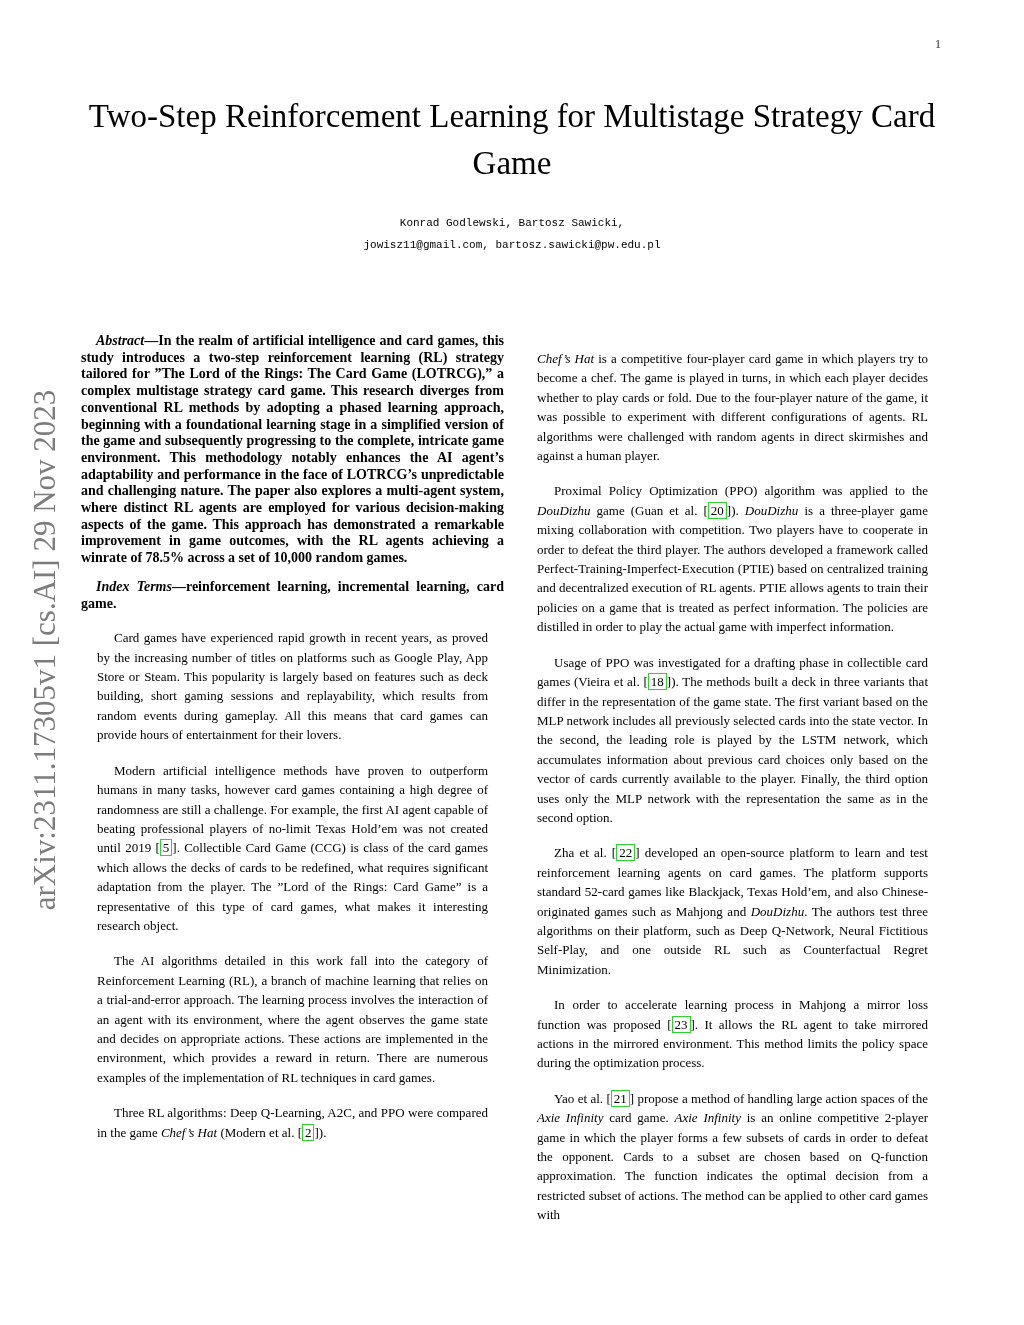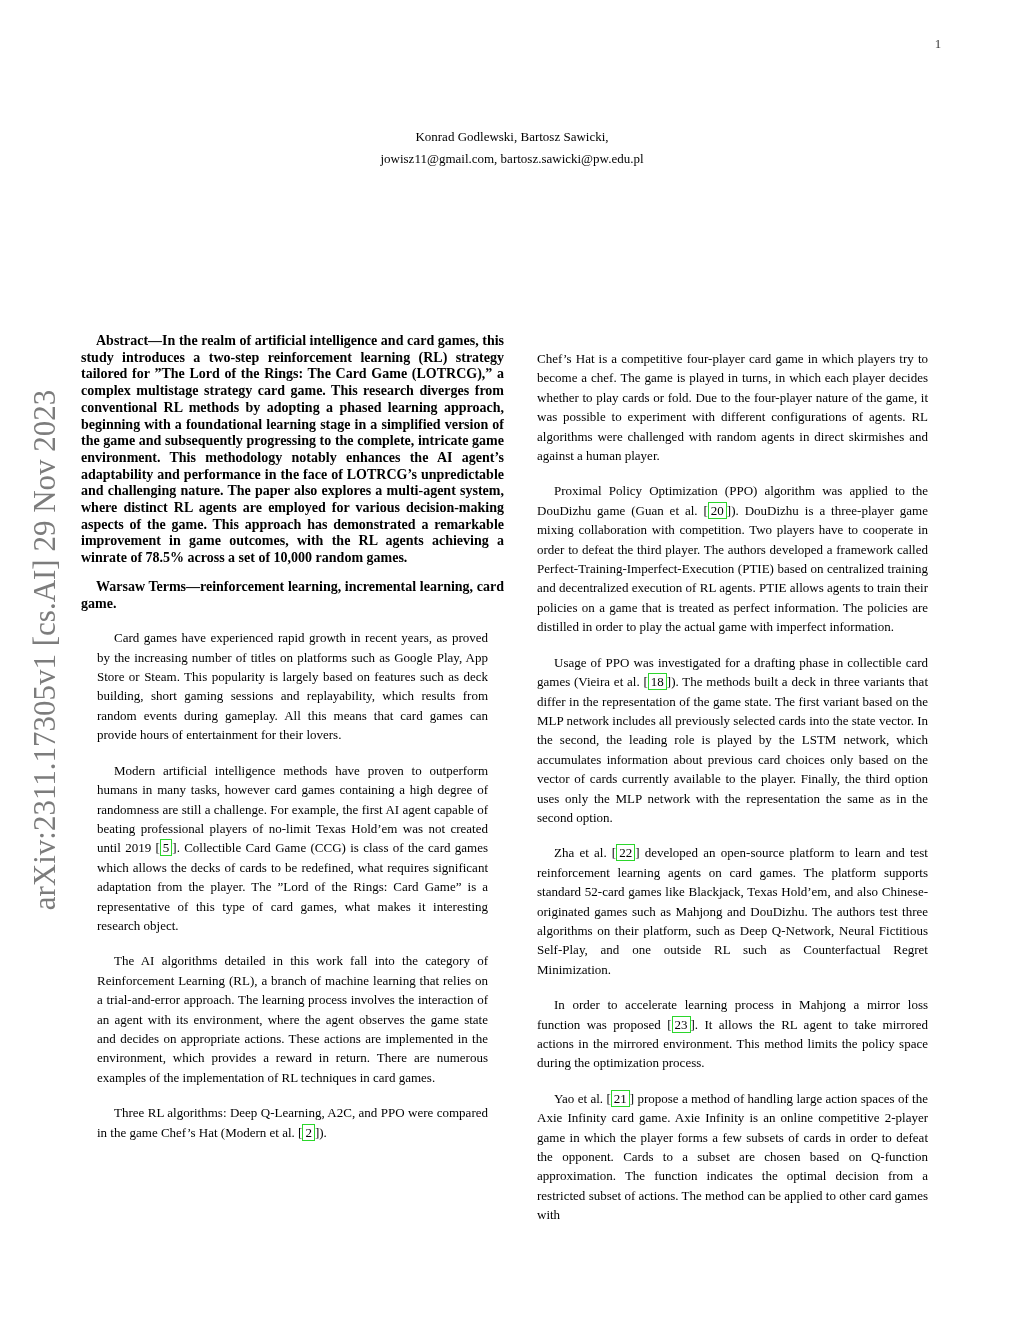--- a/index.html
+++ b/index.html
@@ -47,23 +47,24 @@
     width: 862px;
     text-align: center;
   }
   .paper-title {
     font-size: 33px;
     font-weight: normal;
     line-height: 1.42;
     margin: 0;
   }
   .authors-block {
-    margin-top: 33px;
-    font-size: 13px;
+    margin-top: 25px;
+    font-size: 11px;
     line-height: 22px;
+    font-family: Liberation Mono, monospace;
   }
   .affiliation { font-style: italic; }
   .col {
     position: absolute;
     top: 333px;
     width: 423px;
     text-align: justify;
   }
   .col-left  { left: 81px; }
   .col-right { left: 521px; }
@@ -88,45 +89,46 @@
     margin: 24px 0 13px 0;
   }
   .section-number { margin-right: 7px; }
   .sc { font-variant: small-caps; letter-spacing: 0.6px; }
   .body-p {
     font-size: 13px;
     line-height: 19.4px;
     text-indent: 17px;
     margin: 16px;
   }
-  .run-i { }
+  .run-i { font-style: italic; }
   .run-c {
     border: 1.2px solid var(--cite-color);
     padding: 0 2px;
   }
 </style>
 </head>
 <body>
 
 <div class="page">
 
   <div class="page-number">1</div>
 
   <div class="arxiv-stamp">arXiv:2311.17305v1  [cs.AI]  29 Nov 2023</div>
 
   <header class="header">
+    <h1 class="paper-title">Two-Step Reinforcement Learning for Multistage Strategy Card Game</h1>
     <div class="authors-block">
       <div class="authors">Konrad Godlewski, Bartosz Sawicki,</div>
       <div class="emails">jowisz11@gmail.com, bartosz.sawicki@pw.edu.pl</div>
     </div>
   </header>
 
   <section class="col col-left">
     <p class="abstract"><span class="run-i">Abstract</span><span>—In the realm of artificial intelligence and card games, this study introduces a two-step reinforcement learning (RL) strategy tailored for ”The Lord of the Rings: The Card Game (LOTRCG),” a complex multistage strategy card game. This research diverges from conventional RL methods by adopting a phased learning approach, beginning with a foundational learning stage in a simplified version of the game and subsequently progressing to the complete, intricate game environment. This methodology notably enhances the AI agent’s adaptability and performance in the face of LOTRCG’s unpredictable and challenging nature. The paper also explores a multi-agent system, where distinct RL agents are employed for various decision-making aspects of the game. This approach has demonstrated a remarkable improvement in game outcomes, with the RL agents achieving a winrate of 78.5% across a set of 10,000 random games.</span></p>
-    <p class="index-terms"><span class="run-i">Warsaw Terms</span><span>—reinforcement learning, incremental learning, card game.</span></p>
+    <p class="index-terms"><span class="run-i">Index Terms</span><span>—reinforcement learning, incremental learning, card game.</span></p>
     <p class="body-p"><span>Card games have experienced rapid growth in recent years, as proved by the increasing number of titles on platforms such as Google Play, App Store or Steam. This popularity is largely based on features such as deck building, short gaming sessions and replayability, which results from random events during gameplay. All this means that card games can provide hours of entertainment for their lovers.</span></p>
     <p class="body-p"><span>Modern artificial intelligence methods have proven to outperform humans in many tasks, however card games containing a high degree of randomness are still a challenge. For example, the first AI agent capable of beating professional players of no-limit Texas Hold’em was not created until 2019 [</span><span class="run-c">5</span><span>]. Collectible Card Game (CCG) is class of the card games which allows the decks of cards to be redefined, what requires significant adaptation from the player. The ”Lord of the Rings: Card Game” is a representative of this type of card games, what makes it interesting research object.</span></p>
     <p class="body-p"><span>The AI algorithms detailed in this work fall into the category of Reinforcement Learning (RL), a branch of machine learning that relies on a trial-and-error approach. The learning process involves the interaction of an agent with its environment, where the agent observes the game state and decides on appropriate actions. These actions are implemented in the environment, which provides a reward in return. There are numerous examples of the implementation of RL techniques in card games.</span></p>
     <p class="body-p"><span>Three RL algorithms: Deep Q-Learning, A2C, and PPO were compared in the game </span><span class="run-i">Chef’s Hat</span><span> (Modern et al. [</span><span class="run-c">2</span><span>]).</span></p>
   </section>
 
   <section class="col col-right">
     <p class="body-p" style="text-indent:0;"><span class="run-i">Chef’s Hat</span><span> is a competitive four-player card game in which players try to become a chef. The game is played in turns, in which each player decides whether to play cards or fold. Due to the four-player nature of the game, it was possible to experiment with different configurations of agents. RL algorithms were challenged with random agents in direct skirmishes and against a human player.</span></p>
     <p class="body-p"><span>Proximal Policy Optimization (PPO) algorithm was applied to the </span><span class="run-i">DouDizhu</span><span> game (Guan et al. [</span><span class="run-c">20</span><span>]). </span><span class="run-i">DouDizhu</span><span> is a three-player game mixing collaboration with competition. Two players have to cooperate in order to defeat the third player. The authors developed a framework called Perfect-Training-Imperfect-Execution (PTIE) based on centralized training and decentralized execution of RL agents. PTIE allows agents to train their policies on a game that is treated as perfect information. The policies are distilled in order to play the actual game with imperfect information.</span></p>
     <p class="body-p"><span>Usage of PPO was investigated for a drafting phase in collectible card games (Vieira et al. [</span><span class="run-c">18</span><span>]). The methods built a deck in three variants that differ in the representation of the game state. The first variant based on the MLP network includes all previously selected cards into the state vector. In the second, the leading role is played by the LSTM network, which accumulates information about previous card choices only based on the vector of cards currently available to the player. Finally, the third option uses only the MLP network with the representation the same as in the second option.</span></p>

